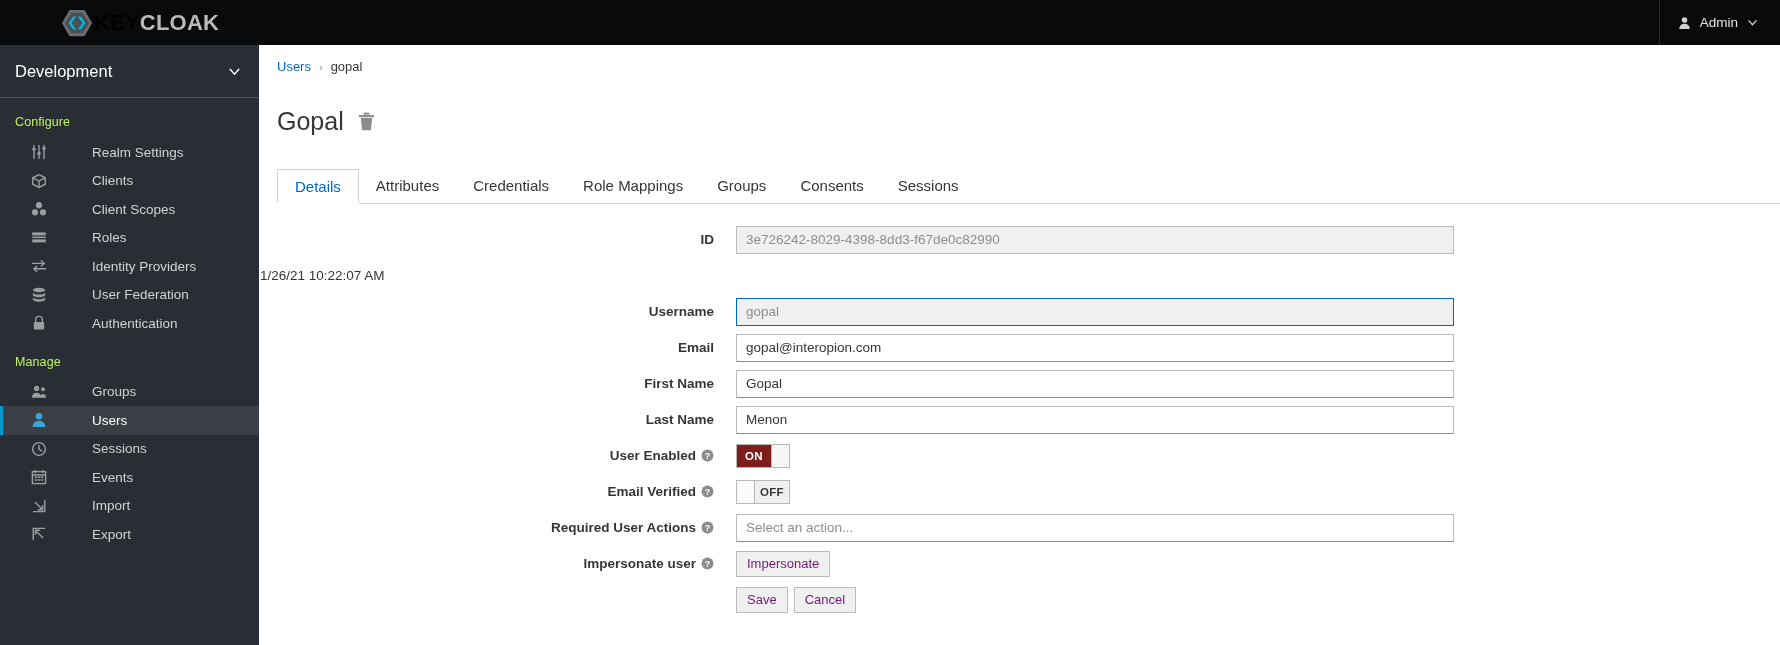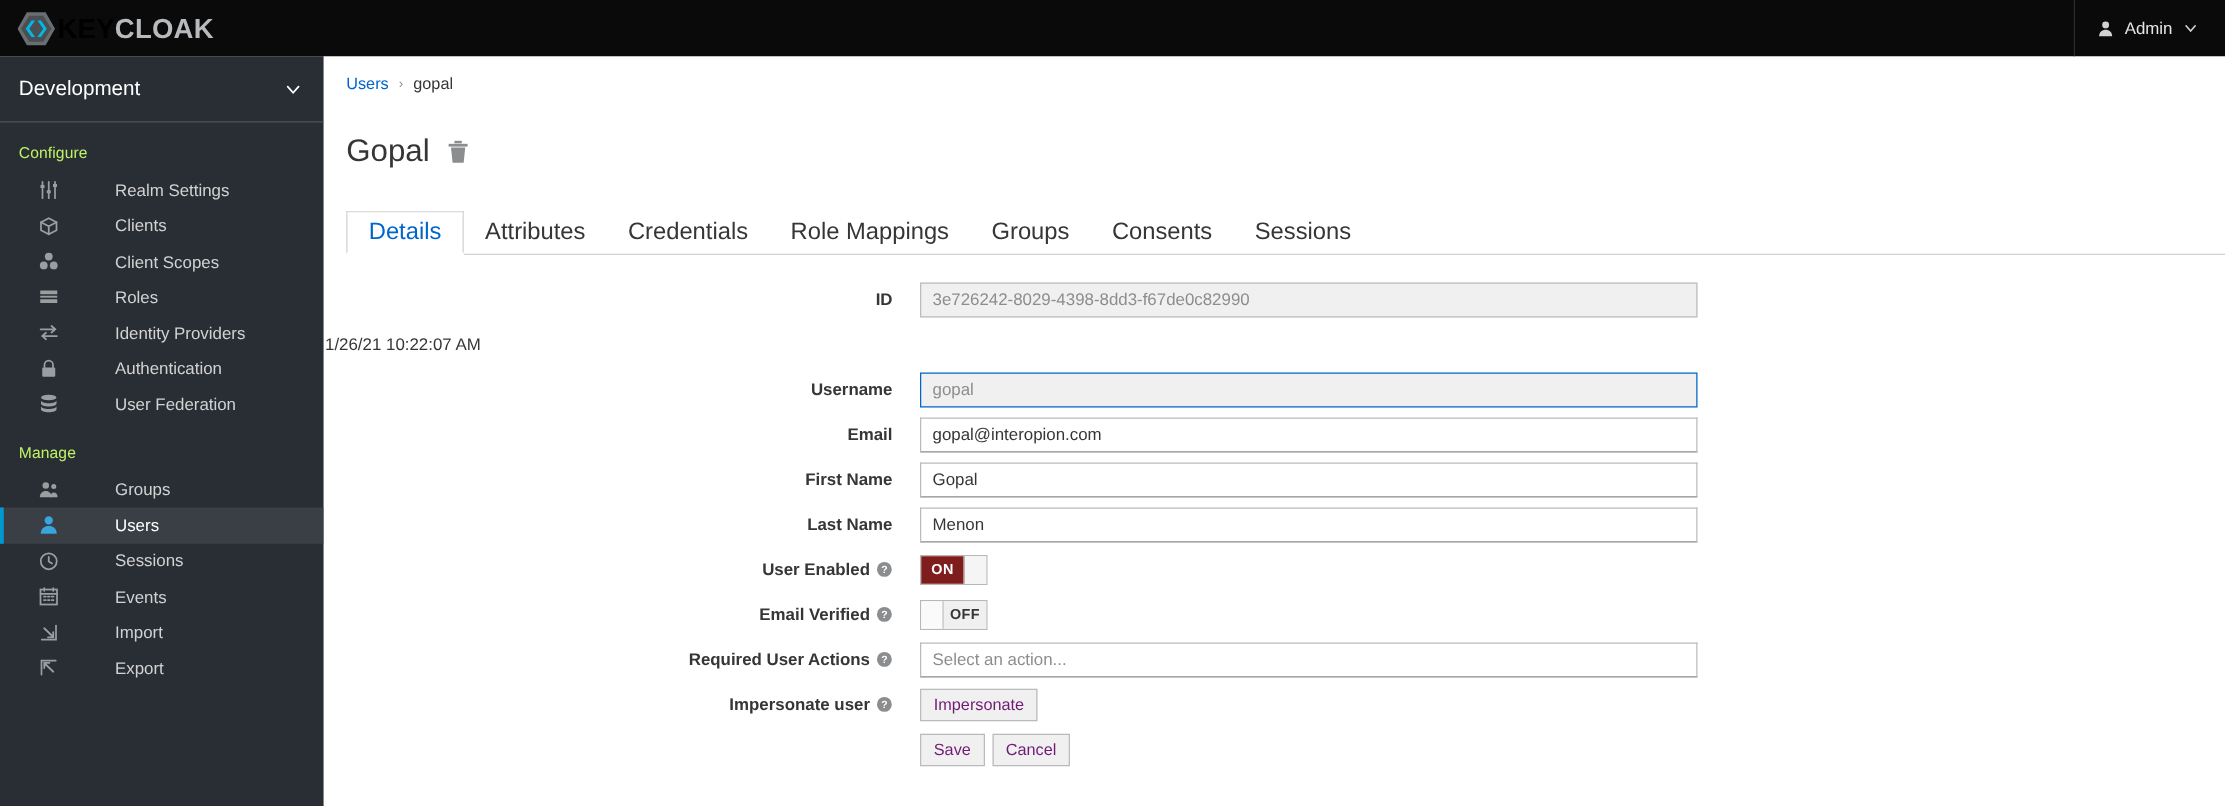--- a/index.html
+++ b/index.html
@@ -13,20 +13,21 @@
   }
   .app { position: relative; width: 1780px; height: 645px; }
 
   
   .masthead {
     position: absolute; top: 0; left: 0;
     width: 1780px; height: 45px;
     background: #0a0a0a;
     display: flex; align-items: center;
     z-index: 5;
+    padding-left: 48px;
   }
   .brand { display: flex; align-items: center; margin-left: 14px; }
   .brand-mark { width: 30px; height: 30px; flex: 0 0 30px; }
   .brand-text {
     font-size: 22px; font-weight: bold; letter-spacing: .2px;
     margin-left: 2px; line-height: 1;
     display: flex;
   }
   .brand-text .bt-cloak { color: #b8bbbe; }
 
@@ -119,21 +120,21 @@
     margin-left: 18px;
     height: 35px;
     display: flex; align-items: stretch;
     border-bottom: 1px solid #d1d1d1;
     width: 1503px;
   }
   .tab {
     position: relative;
     padding: 0 17px;
     display: flex; align-items: center;
-    font-size: 19px;
+    font-size: 15px;
     color: #363636;
     cursor: pointer;
     background: transparent;
   }
   .tab.active {
     color: #0066cc;
     border-left: 1px solid #d1d1d1;
     border-right: 1px solid #d1d1d1;
     border-top: 1px solid #d1d1d1;
     background: #fff;
@@ -157,21 +158,21 @@
   .form-label {
     width: 477px; flex: 0 0 477px;
     text-align: right;
     padding-right: 22px;
     font-size: 13.5px; color: #363636; font-weight: bold;
     display: flex; align-items: center; justify-content: flex-end; gap: 5px;
   }
   .help-ico { width: 13px; height: 13px; display: block; cursor: pointer; }
   .form-control { display: flex; align-items: center; }
   .inp {
-    width: 622px; height: 28px;
+    width: 718px; height: 28px;
     border: 1px solid #bbb;
     border-bottom-color: #8a8a8a;
     background: #fff;
     padding: 0 9px;
     font-size: 13.5px; color: #363636;
     font-family: "Liberation Sans", sans-serif;
     outline: none;
     border-radius: 0;
   }
   .inp.disabled {
@@ -309,35 +310,35 @@
             <svg width="16" height="16" viewBox="0 0 16 16">
               <path stroke="currentColor" fill="none" stroke-width="1.4" stroke-linecap="round" d="M1.5 5.4 H13 M10.2 2.8 L13.2 5.4 L10.2 8"></path>
               <path stroke="currentColor" fill="none" stroke-width="1.4" stroke-linecap="round" d="M14.5 10.8 H3 M5.8 8.2 L2.8 10.8 L5.8 13.4"></path>
             </svg>
           </span>
           <span class="nav-label">Identity Providers</span>
         </div>
         <div class="nav-item">
           <span class="nav-ico">
             <svg width="16" height="16" viewBox="0 0 16 16">
-              <path stroke="currentColor" fill="none" stroke-width="1.4" stroke-linecap="round" d="M4.6 7 V4.8 A3.4 3.4 0 0 1 11.4 4.8 V7"></path>
-              <rect x="2.8" y="7" width="10.4" height="7.4" rx="1" fill="currentColor"></rect>
-            </svg>
-          </span>
-          <span class="nav-label">Authentication</span>
-        </div>
-        <div class="nav-item">
-          <span class="nav-ico">
-            <svg width="16" height="16" viewBox="0 0 16 16">
               <ellipse cx="8" cy="3" rx="6.2" ry="2.2" fill="currentColor"></ellipse>
               <path fill="currentColor" d="M1.8 5.4 C1.8 6.6 4.6 7.6 8 7.6 C11.4 7.6 14.2 6.6 14.2 5.4 V8 C14.2 9.2 11.4 10.2 8 10.2 C4.6 10.2 1.8 9.2 1.8 8 Z"></path>
               <path fill="currentColor" d="M1.8 10 C1.8 11.2 4.6 12.2 8 12.2 C11.4 12.2 14.2 11.2 14.2 10 V12.6 C14.2 13.8 11.4 14.8 8 14.8 C4.6 14.8 1.8 13.8 1.8 12.6 Z"></path>
             </svg>
           </span>
           <span class="nav-label">User Federation</span>
+        </div>
+        <div class="nav-item">
+          <span class="nav-ico">
+            <svg width="16" height="16" viewBox="0 0 16 16">
+              <path stroke="currentColor" fill="none" stroke-width="1.4" stroke-linecap="round" d="M4.6 7 V4.8 A3.4 3.4 0 0 1 11.4 4.8 V7"></path>
+              <rect x="2.8" y="7" width="10.4" height="7.4" rx="1" fill="currentColor"></rect>
+            </svg>
+          </span>
+          <span class="nav-label">Authentication</span>
         </div>
         <div class="nav-section-title">Manage</div>
         <div class="nav-item">
           <span class="nav-ico">
             <svg width="16" height="16" viewBox="0 0 16 16">
               <circle cx="5.6" cy="4.4" r="2.6" fill="currentColor"></circle>
               <path fill="currentColor" d="M0.9 13.8 C0.9 10.6 2.9 8.8 5.6 8.8 C8.3 8.8 10.3 10.6 10.3 13.8 Z"></path>
               <circle cx="12" cy="5.2" r="2" fill="currentColor"></circle>
               <path fill="currentColor" d="M9.2 13.8 C9.2 11.4 10.5 10 12 10 C13.8 10 15.1 11.4 15.1 13.8 Z"></path>
             </svg>

